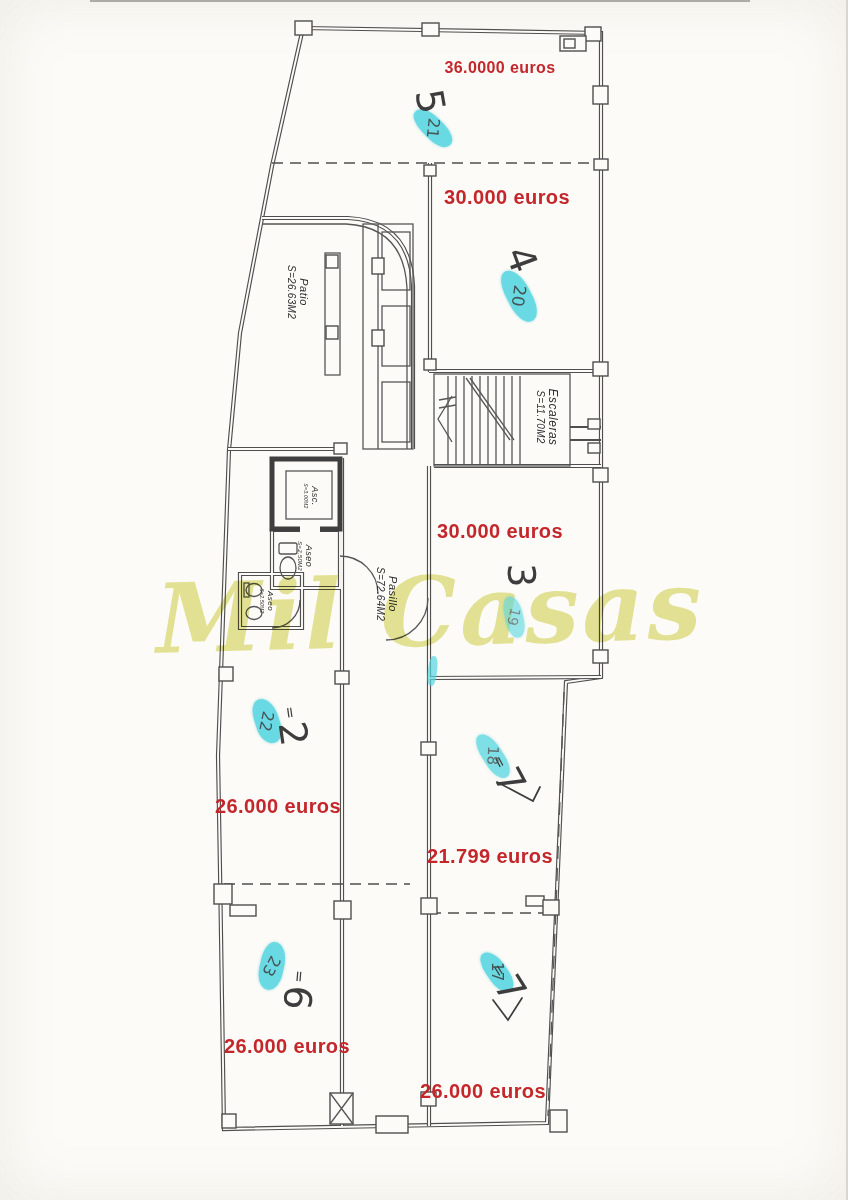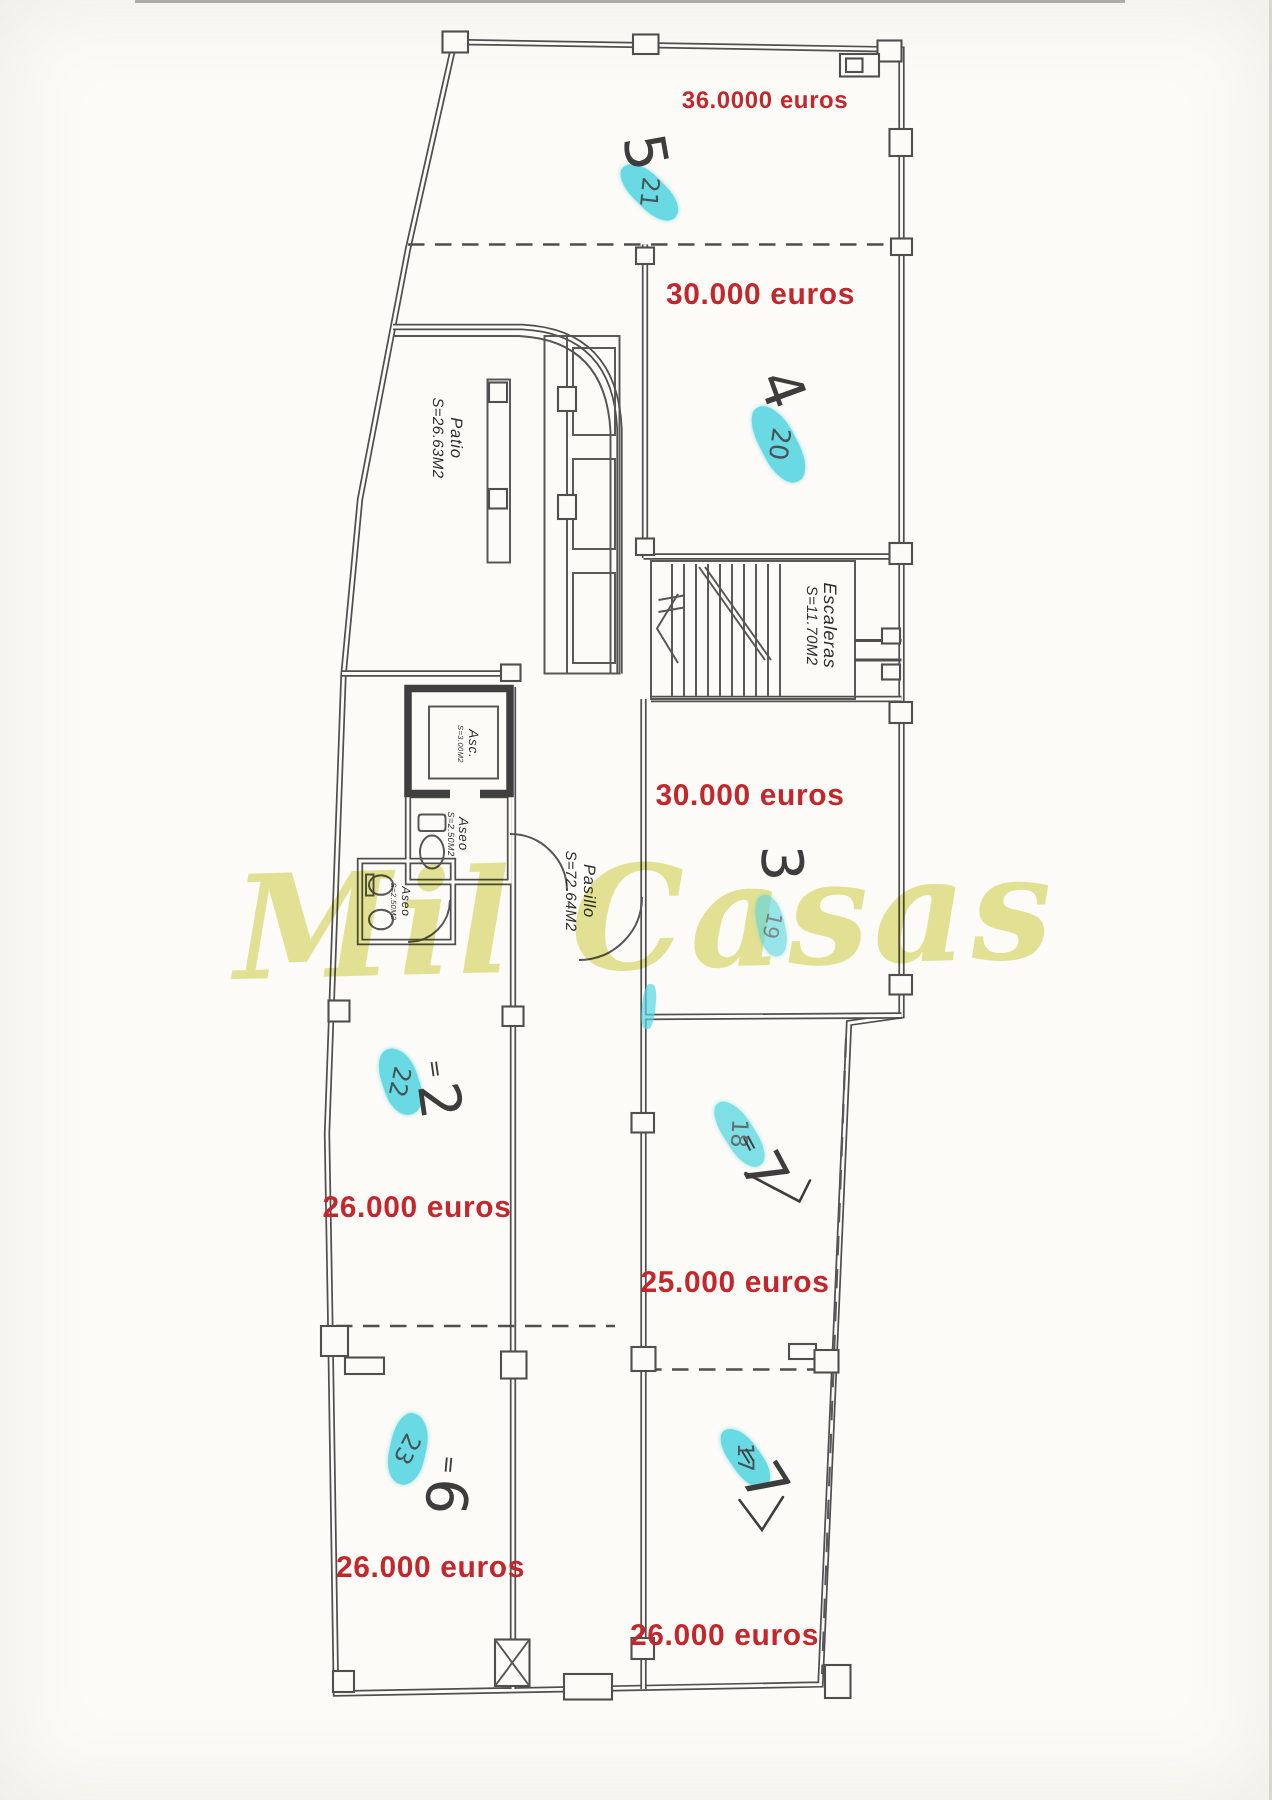--- a/index.html
+++ b/index.html
@@ -258,21 +258,21 @@
   </div>
   <div class="hand" style="left:298px;top:990px;--r:95deg;">
     <span class="eq">=</span>
       <span class="digit">6</span>
   </div>
   <div class="hand" style="left:506px;top:982px;--r:58deg;">
     <span class="eq">=</span>
       <span class="digit">7</span>
   </div>
 
-  <div class="price big" style="left:500px;top:68px;margin-left:10px;">36.0000 euros</div>
+  <div class="price big" style="left:500px;top:68px;">36.0000 euros</div>
   <div class="price" style="left:507px;top:197px;">30.000 euros</div>
   <div class="price" style="left:500px;top:531px;">30.000 euros</div>
   <div class="price" style="left:278px;top:806px;">26.000 euros</div>
-  <div class="price" style="left:490px;top:856px;">25.000 euros</div>
+  <div class="price" style="left:490px;top:856px;">21.799 euros</div>
   <div class="price" style="left:287px;top:1046px;">26.000 euros</div>
   <div class="price" style="left:483px;top:1091px;">26.000 euros</div>
 
 </div>
 
 </body></html>

